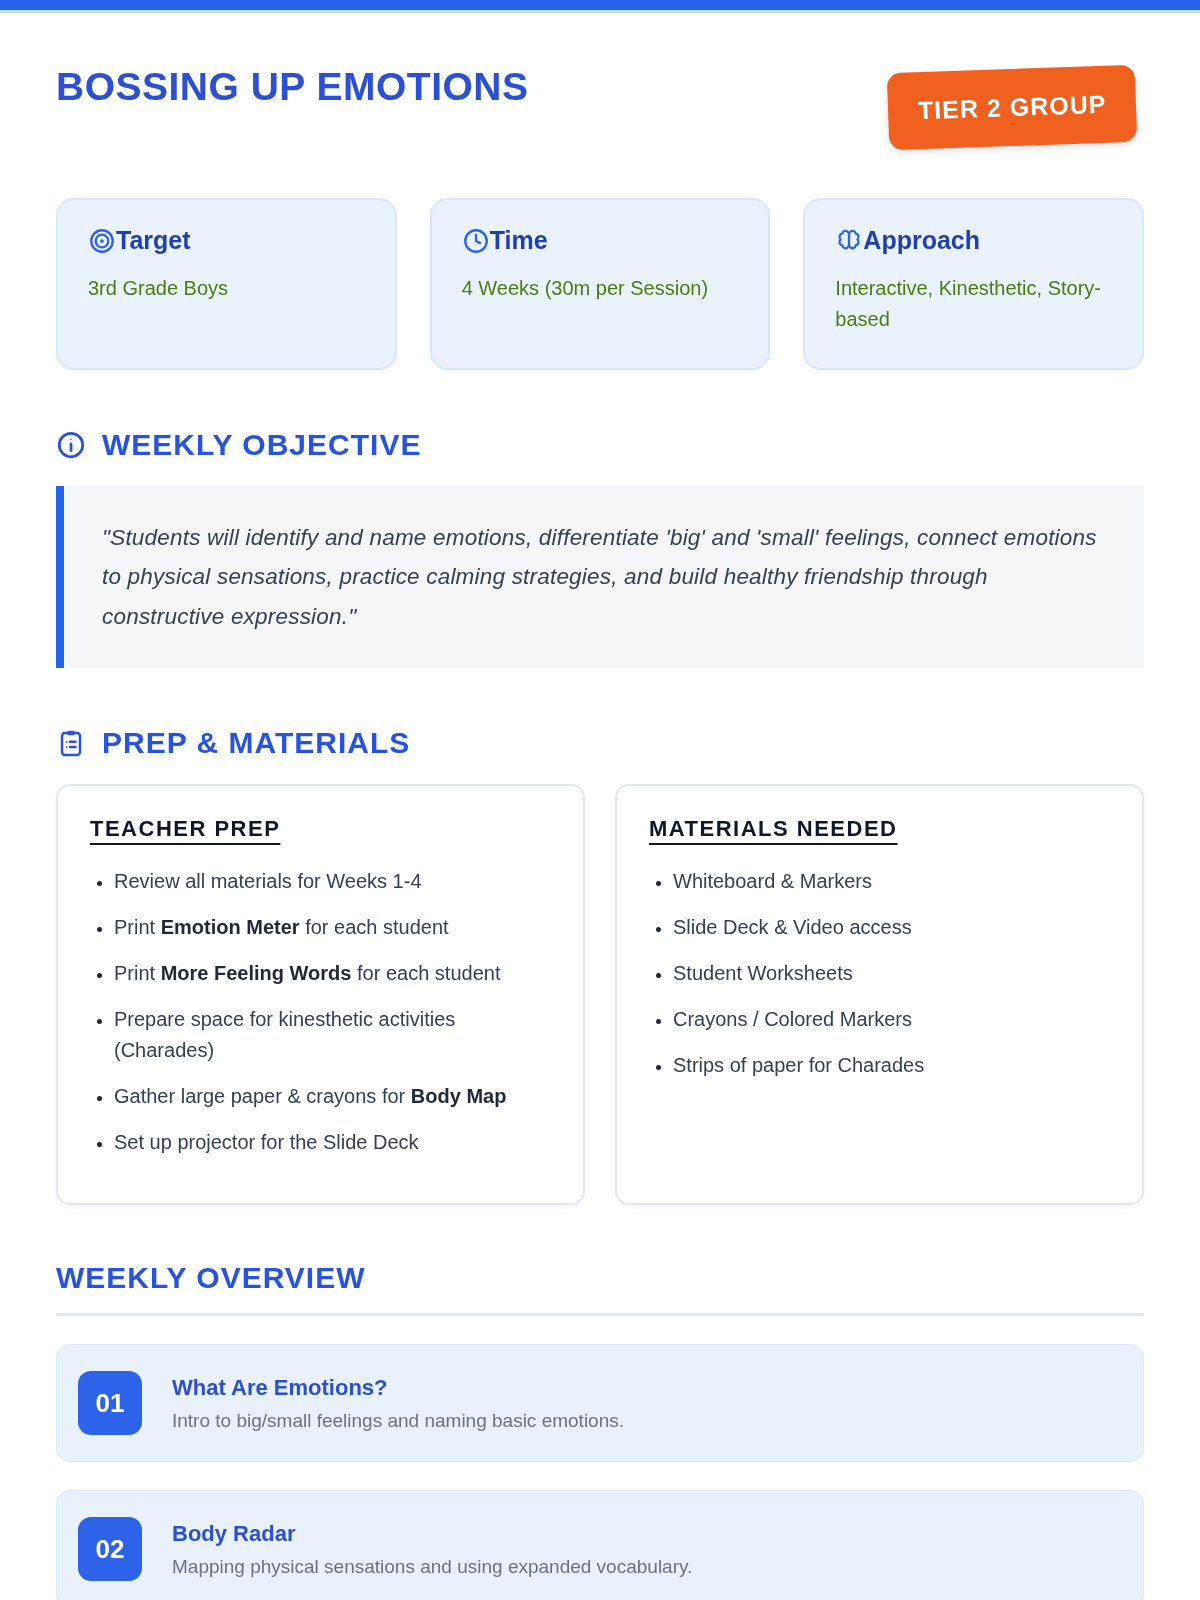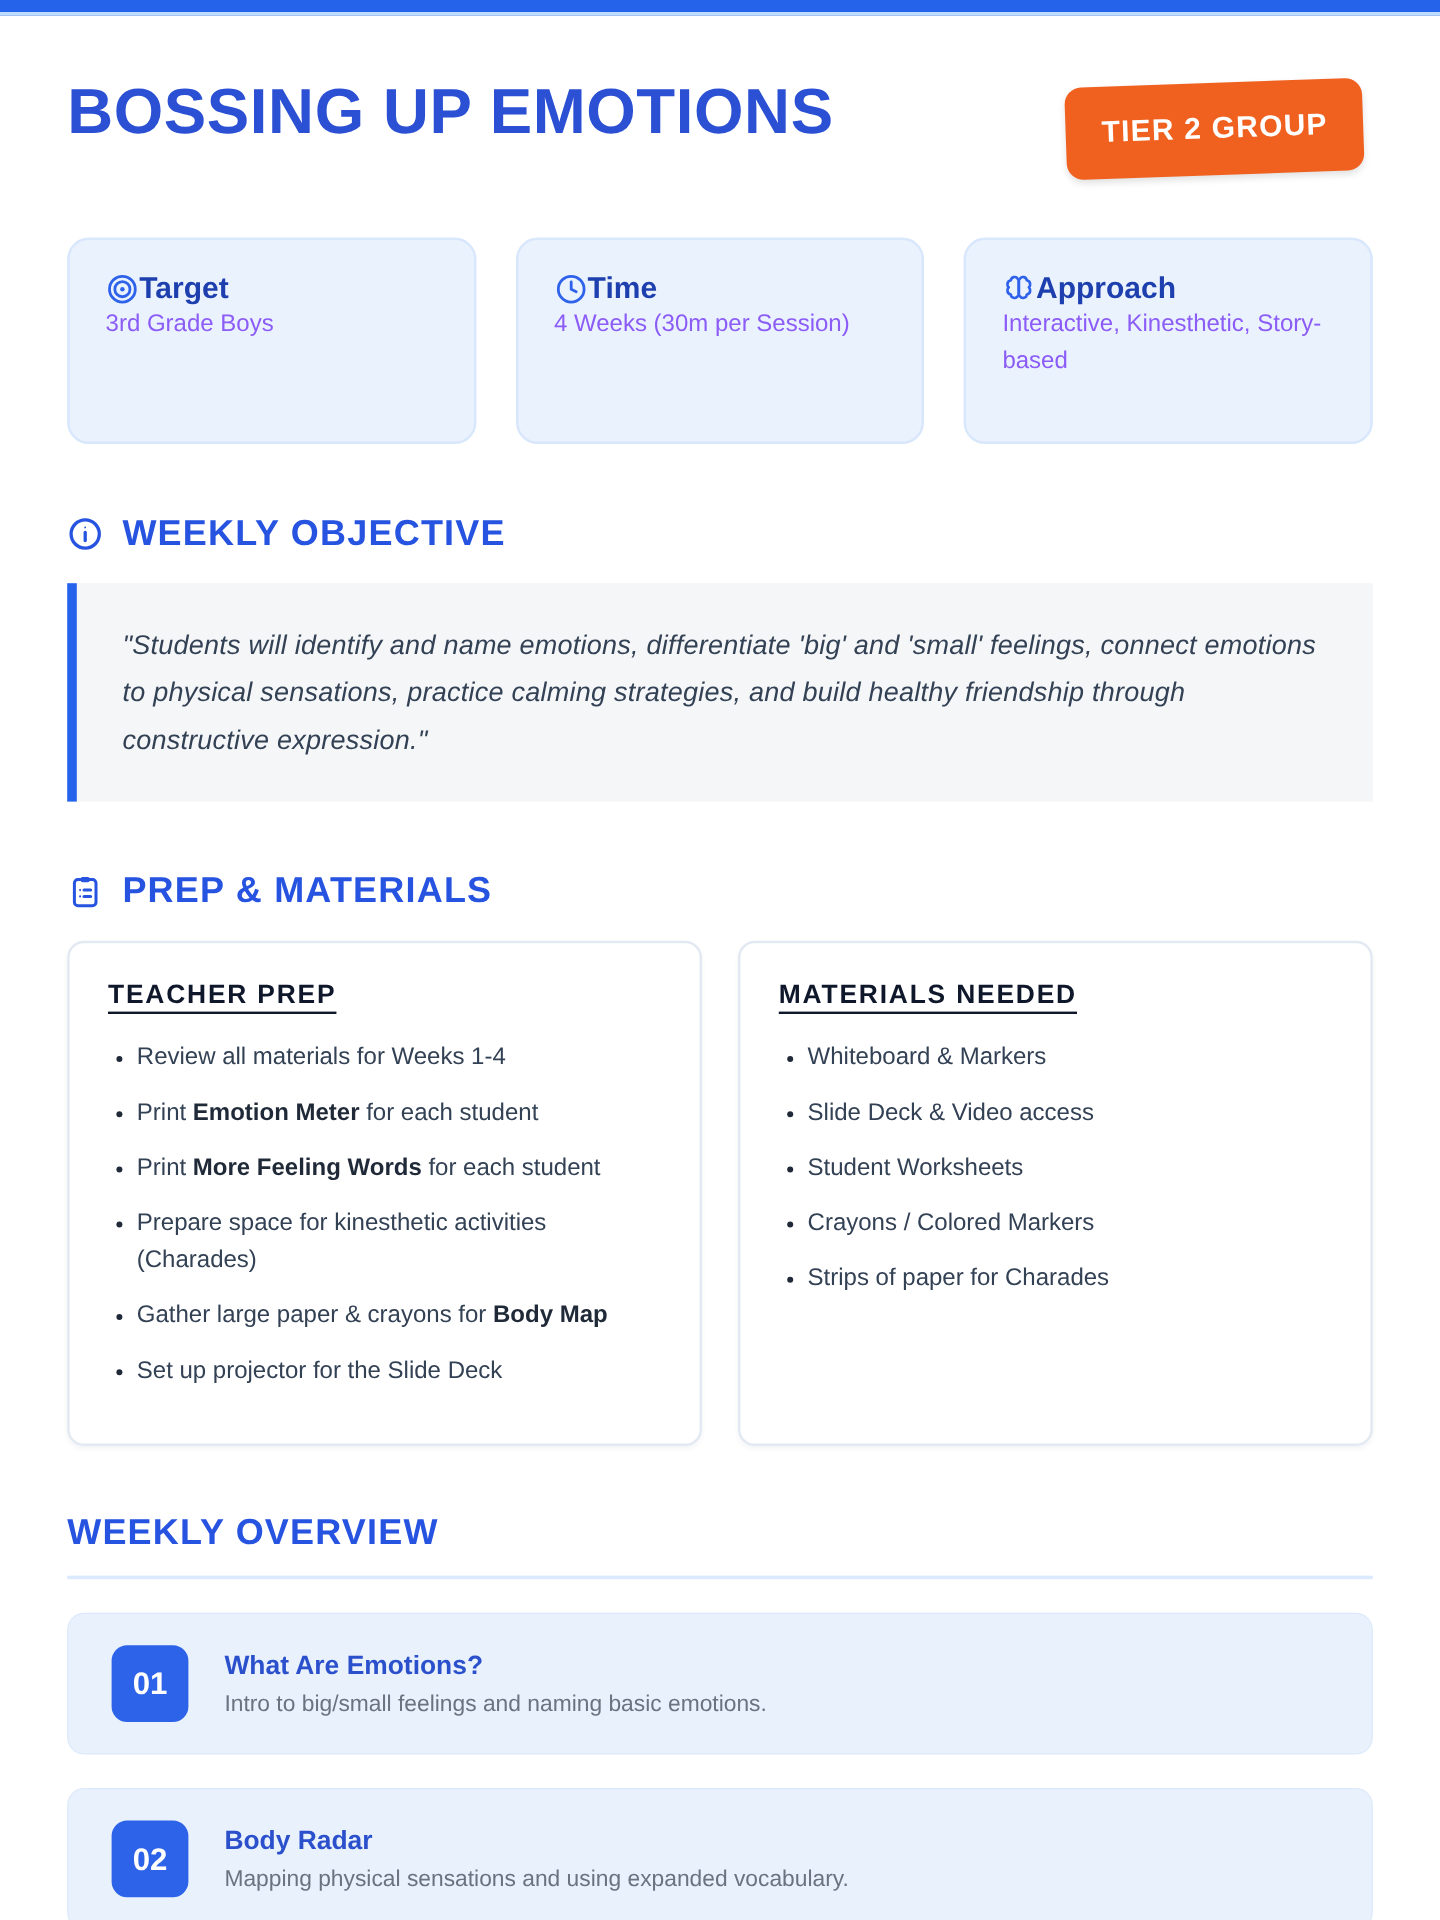--- a/index.html
+++ b/index.html
@@ -10,21 +10,21 @@
     background: #ffffff;
     font-family: "Liberation Sans", sans-serif;
     color: #334155;
   }
   .topbar { height: 13px; background: #2563eb; border-bottom: 3px solid #bfdbfe; }
   .container { width: 1200px; padding: 0 56px; }
 
   
   .header { display: flex; justify-content: space-between; align-items: flex-start; margin-top: 54px; }
   .page-title {
-    font-size: 53px; font-weight: 800; letter-spacing: 0.5px;
+    font-size: 39px; font-weight: 800; letter-spacing: 0.5px;
     color: #2b50d3; line-height: 1.02;
   }
   .page-subtitle {
     margin-top: 14px; font-size: 27px; font-style: italic; font-weight: 600;
     color: #6b7280; letter-spacing: 0.3px;
   }
   .tier-badge {
     background: #f0611f; color: #ffffff; font-weight: 800;
     font-size: 25px; letter-spacing: 1px; padding: 24px 30px;
     border-radius: 14px; transform: rotate(-2deg); margin-right: 8px; margin-top: 2px;
@@ -33,21 +33,21 @@
   }
 
   
   .info-cards { display: flex; gap: 33px; margin-top: 52px; }
   .info-card {
     flex: 1; background: #eaf2fe; border: 2px solid #d8e7fb;
     border-radius: 18px; padding: 26px 30px; min-height: 172px;
   }
   .info-card-head { display: flex; align-items: center; }
   .info-card-title { font-size: 25px; font-weight: 800; color: #1e3fae; }
-  .info-card-body { font-size: 20px; line-height: 1.55; color: #8b5cf6; }
+  .info-card-body { margin-top: 18px; font-size: 20px; line-height: 1.55; color: #4d7c0f; }
   .icon28 { width: 28px; height: 28px; flex: 0 0 28px; }
 
   
   .section { margin-top: 58px; }
   .section-head { display: flex; align-items: center; gap: 16px; }
   .section-title {
     font-size: 30px; font-weight: 800; letter-spacing: 1px; color: #2653e0;
   }
   .icon30 { width: 30px; height: 30px; flex: 0 0 30px; }
 
@@ -72,21 +72,21 @@
   .bullet-list li { font-size: 20px; color: #334155; line-height: 1.55; margin-bottom: 15px; }
   .bullet-list li::marker { color: #1f2937; font-size: 18px; }
   .bullet-list .bold { font-weight: 700; color: #1f2937; }
 
   
   .weekly-title { font-size: 30px; font-weight: 800; letter-spacing: 1px; color: #2653e0; margin-top: 56px; }
   .weekly-rule { margin-top: 18px; border: none; border-top: 3px solid #dbeafe; }
   .week-card {
     display: flex; align-items: center; gap: 30px;
     background: #e9f1fd; border: 1.5px solid #dbe9fb; border-radius: 14px;
-    padding: 26px 36px; margin-top: 28px;
+    padding: 26px 21px; margin-top: 28px;
   }
   .week-number {
     width: 64px; height: 64px; flex: 0 0 64px; background: #2d63e8; color: #ffffff;
     border-radius: 13px; display: flex; align-items: center; justify-content: center;
     font-size: 26px; font-weight: 800;
   }
   .week-title { font-size: 22px; font-weight: 700; color: #2b50cc; }
   .week-desc { margin-top: 9px; font-size: 19px; color: #6b7280; }
   svg { display: block; }
 </style>

